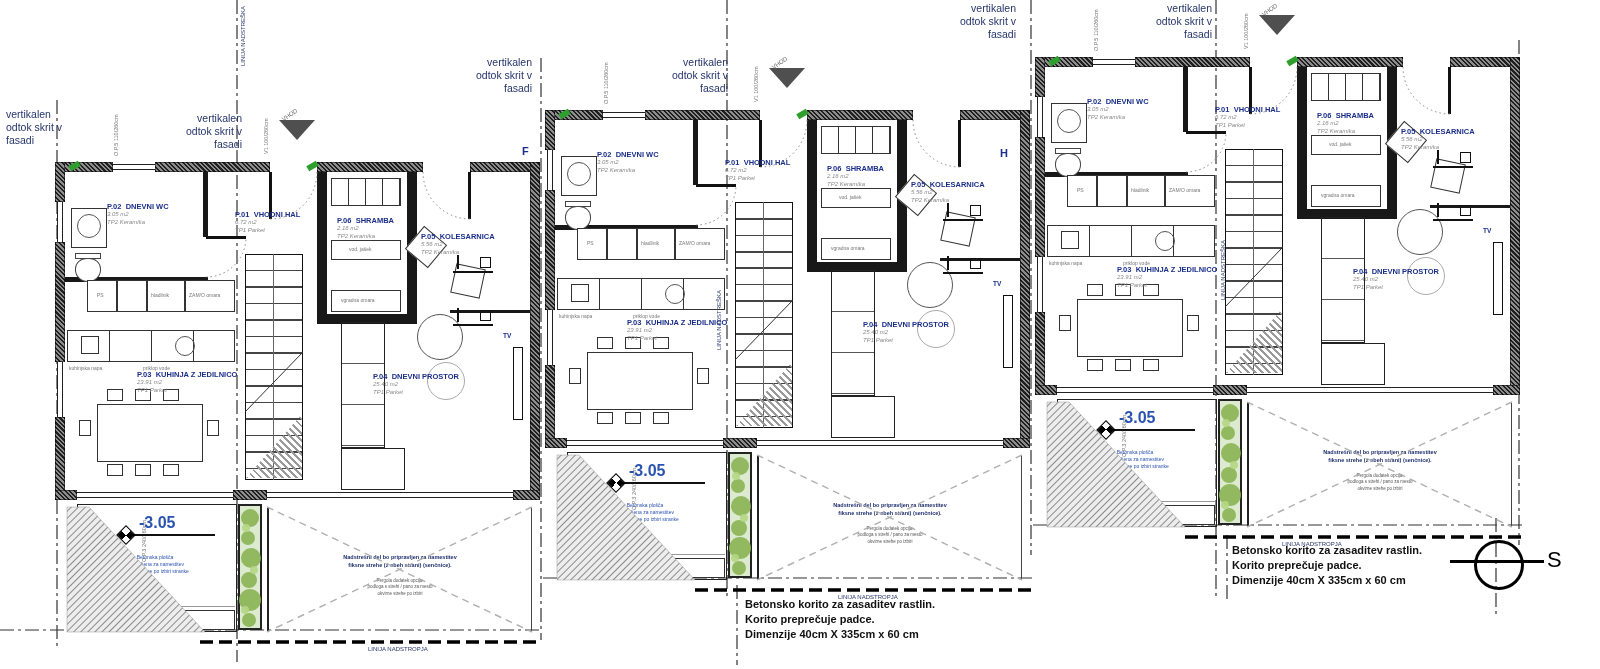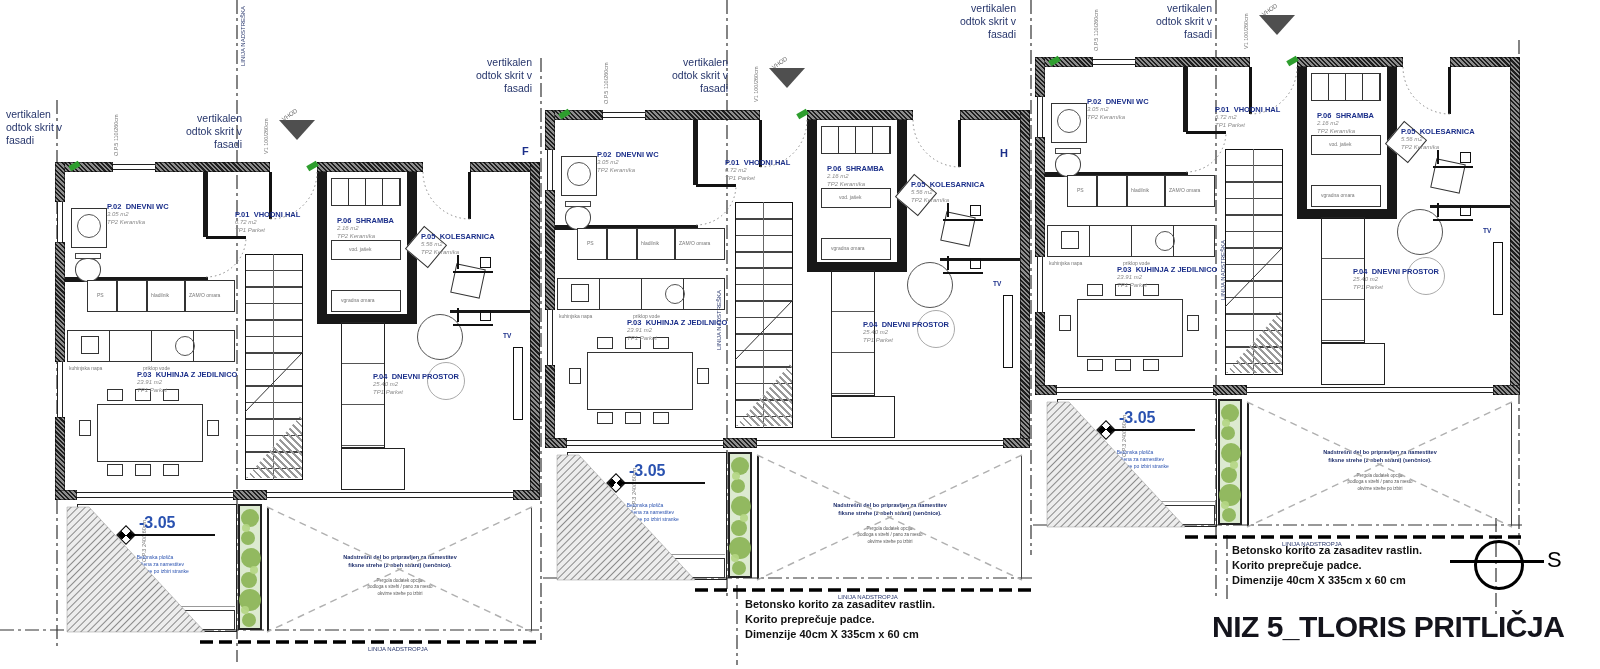--- a/index.html
+++ b/index.html
@@ -140,21 +140,20 @@
 Korito preprečuje padce.
 Dimenzije 40cm X 335cm x 60 cm</div>
   <div class="bnote" style="left:1232px;top:543px;">Betonsko korito za zasaditev rastlin.
 Korito preprečuje padce.
 Dimenzije 40cm X 335cm x 60 cm</div>
 
   <div class="north-circle" style="left:1474px;top:540px;"></div>
   <div class="north-line" style="left:1450px;top:560px;"></div>
   <div class="north-s" style="left:1547px;top:547px;">S</div>
 
-  <div class="title" style="left:1212px;top:610px;">NIZ 5_TLORIS PRITLIČJA</div>
 
 <div class="unit unit-0">
 
   <div class="wall" style="left:0;top:0;width:58px;height:10px;"></div>
   <div class="wall" style="left:100px;top:0;width:115px;height:10px;"></div>
   <div class="wall" style="left:262px;top:0;width:106px;height:10px;"></div>
   <div class="wall" style="left:415px;top:0;width:70px;height:10px;"></div>
   <div class="wall" style="left:0;top:0;width:10px;height:40px;"></div>
   <div class="wall" style="left:0;top:80px;width:10px;height:120px;"></div>
   <div class="wall" style="left:0;top:255px;width:10px;height:83px;"></div>

